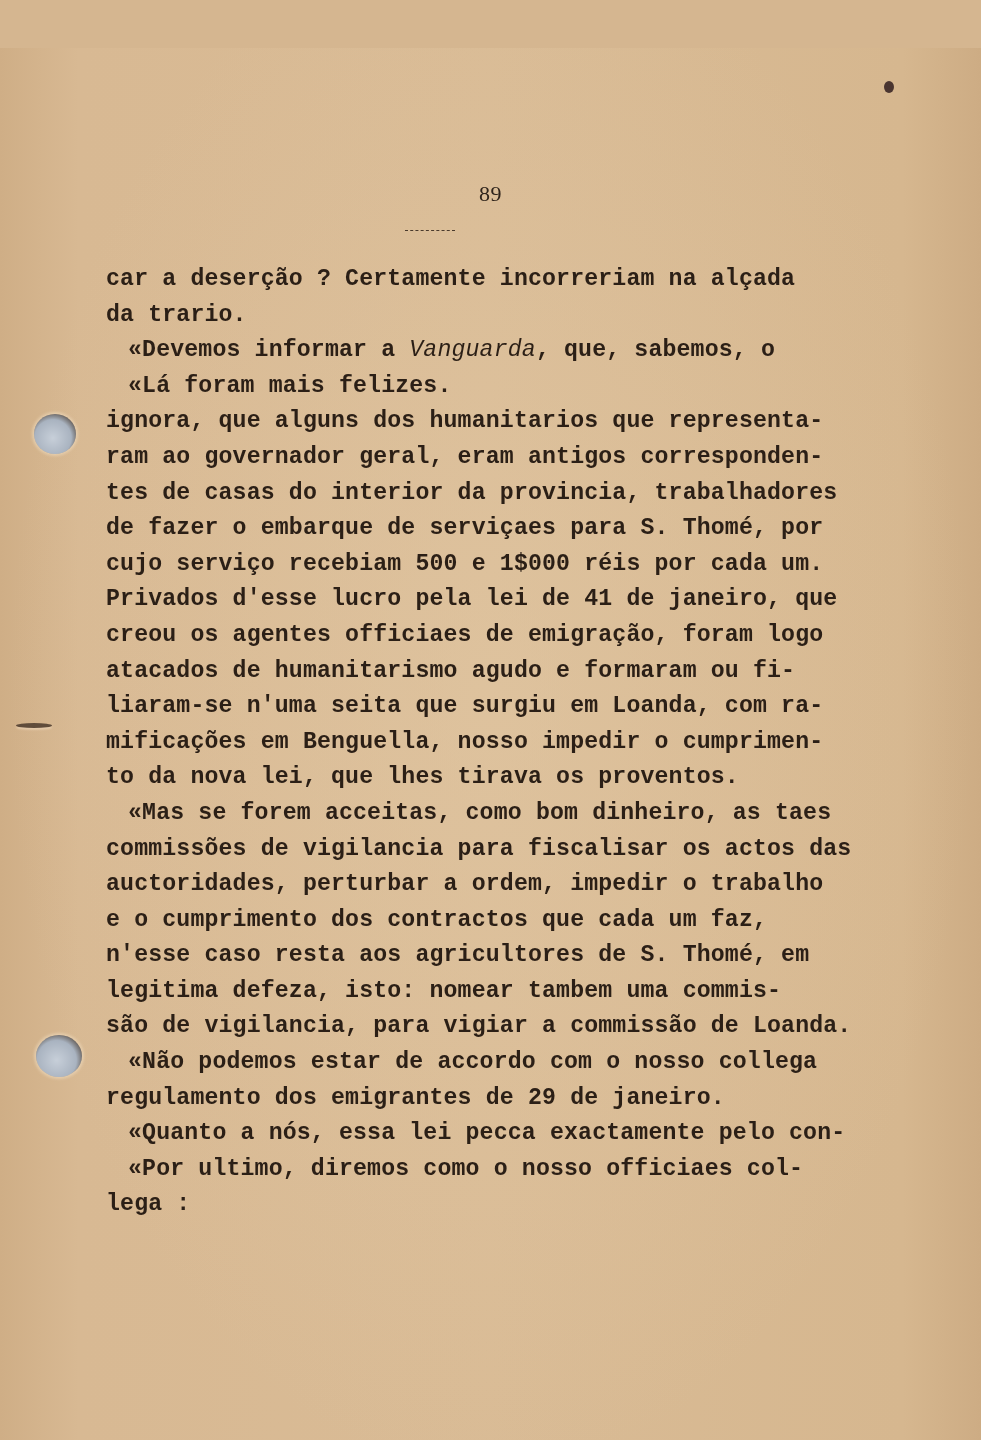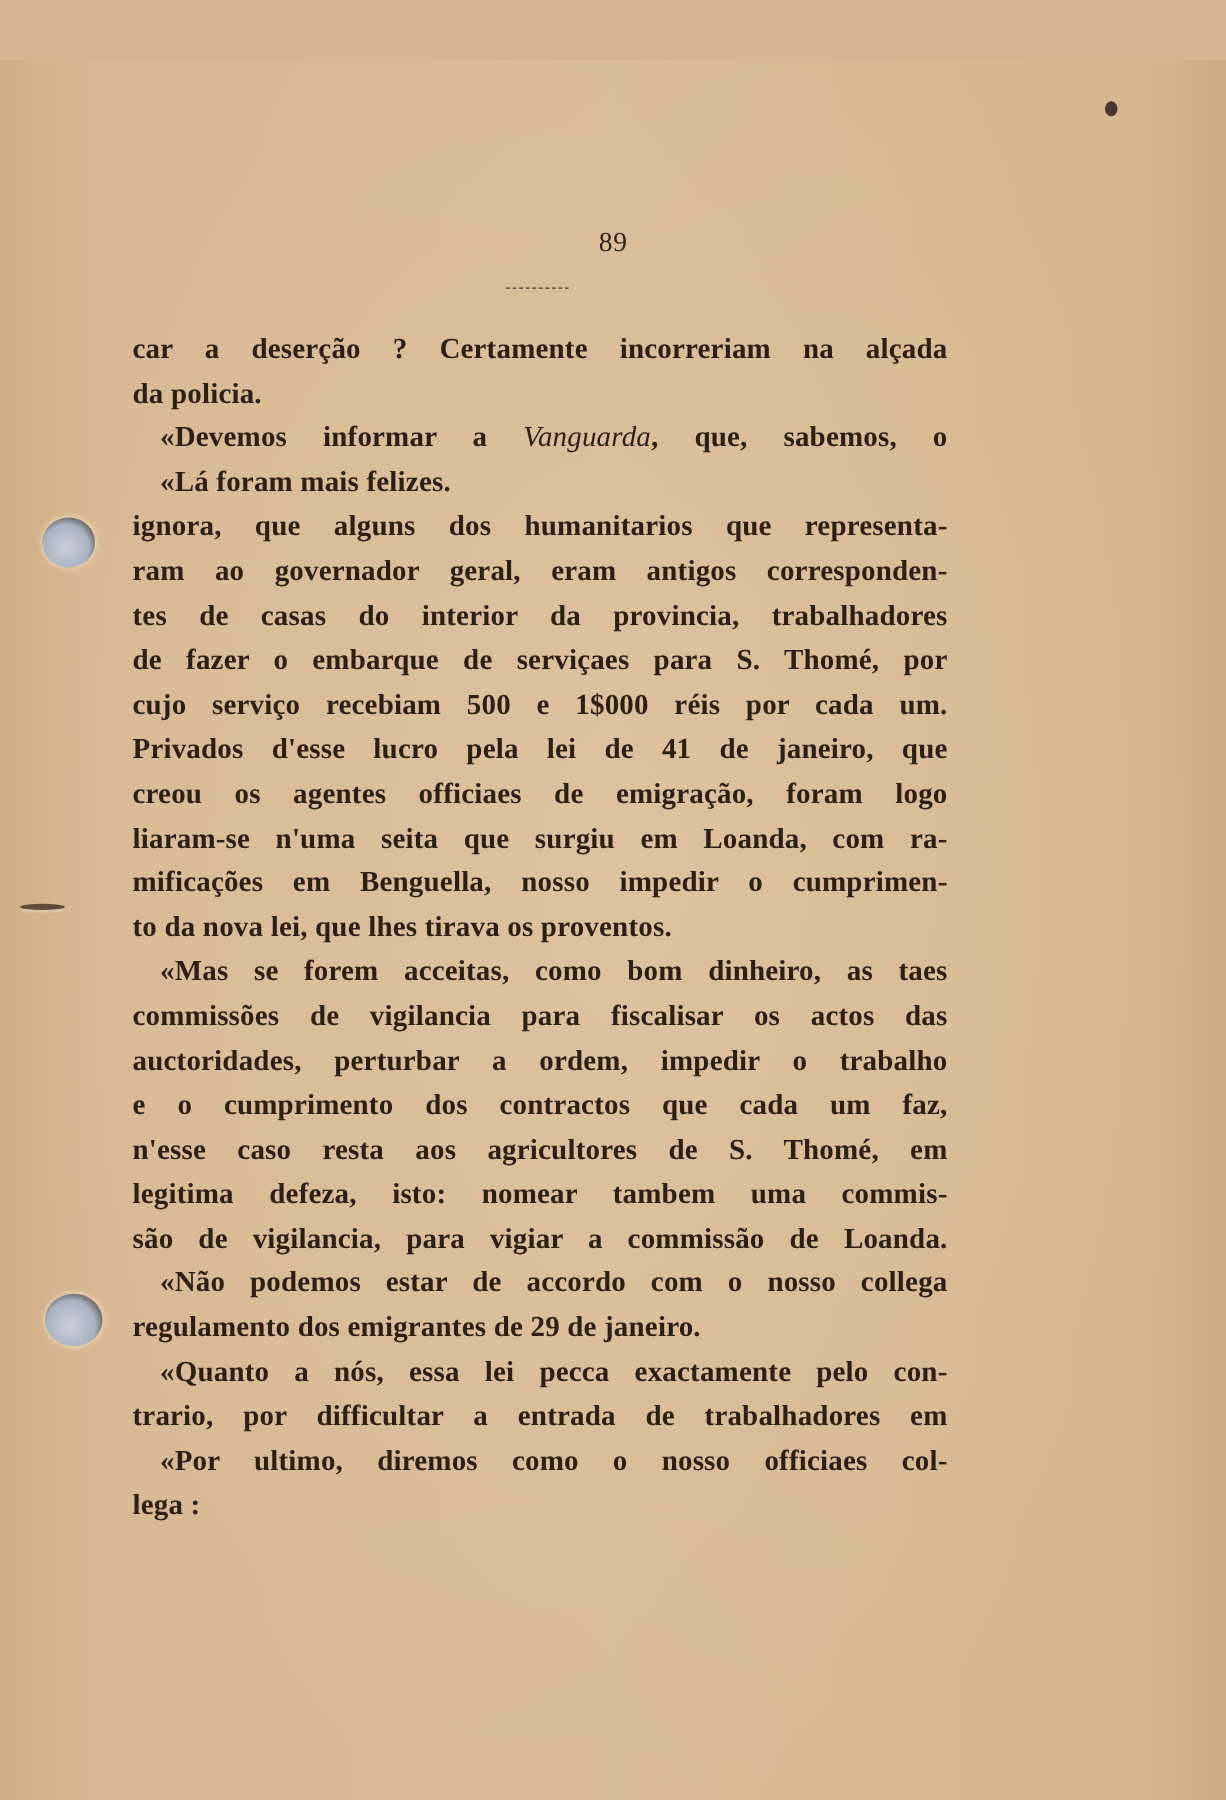--- a/index.html
+++ b/index.html
@@ -47,21 +47,21 @@
     .text-block {
       position: absolute;
       left: 106px;
       top: 214px;
       width: 652px;
     }
     .line {
       display: block;
       height: 35.6px;
       line-height: 35.6px;
-      font-family: Liberation Serif, serif;
+      font-family: Liberation Mono, monospace;
       font-weight: bold;
       font-size: 23.2px;
       white-space: nowrap;
       text-align: justify;
       text-align-last: justify;
       color: #2b1f16;
       letter-spacing: 0.15px;
     }
     .line.last {
       text-align-last: left;
@@ -109,40 +109,40 @@
   <div class="speck"></div>
   <div class="hole hole-1"></div>
   <div class="crease"></div>
   <div class="hole hole-2"></div>
 
   <div class="page-number">89</div>
   <div class="rule"></div>
 
   <div class="text-block" id="text-block">
       <div class="line"><span>car a deserção ? Certamente incorreriam na alçada</span></div>
-      <div class="line last"><span>da policia.</span></div>
+      <div class="line last"><span>da trario.</span></div>
       <div class="line indent"><span>«Devemos informar a </span><i>Vanguarda</i><span>, que, sabemos, o</span></div>
       <div class="line indent last"><span>«Lá foram mais felizes.</span></div>
       <div class="line"><span>ignora, que alguns dos humanitarios que representa-</span></div>
       <div class="line"><span>ram ao governador geral, eram antigos corresponden-</span></div>
       <div class="line"><span>tes de casas do interior da provincia, trabalhadores</span></div>
       <div class="line"><span>de fazer o embarque de serviçaes para S. Thomé, por</span></div>
       <div class="line"><span>cujo serviço recebiam 500 e 1$000 réis por cada um.</span></div>
       <div class="line"><span>Privados d'esse lucro pela lei de 41 de janeiro, que</span></div>
       <div class="line"><span>creou os agentes officiaes de emigração, foram logo</span></div>
+      <div class="line"><span>atacados de humanitarismo agudo e formaram ou fi-</span></div>
       <div class="line"><span>liaram-se n'uma seita que surgiu em Loanda, com ra-</span></div>
       <div class="line"><span>mificações em Benguella, nosso impedir o cumprimen-</span></div>
       <div class="line last"><span>to da nova lei, que lhes tirava os proventos.</span></div>
       <div class="line indent"><span>«Mas se forem acceitas, como bom dinheiro, as taes</span></div>
       <div class="line"><span>commissões de vigilancia para fiscalisar os actos das</span></div>
       <div class="line"><span>auctoridades, perturbar a ordem, impedir o trabalho</span></div>
       <div class="line"><span>e o cumprimento dos contractos que cada um faz,</span></div>
       <div class="line"><span>n'esse caso resta aos agricultores de S. Thomé, em</span></div>
       <div class="line"><span>legitima defeza, isto: nomear tambem uma commis-</span></div>
       <div class="line"><span>são de vigilancia, para vigiar a commissão de Loanda.</span></div>
       <div class="line indent"><span>«Não podemos estar de accordo com o nosso collega</span></div>
       <div class="line last"><span>regulamento dos emigrantes de 29 de janeiro.</span></div>
       <div class="line indent"><span>«Quanto a nós, essa lei pecca exactamente pelo con-</span></div>
-      <div class="line"><span>trario, por difficultar a entrada de trabalhadores em</span></div>
       <div class="line indent"><span>«Por ultimo, diremos como o nosso officiaes col-</span></div>
       <div class="line last"><span>lega :</span></div>
     </div>
 </div>
 
 </body></html>

